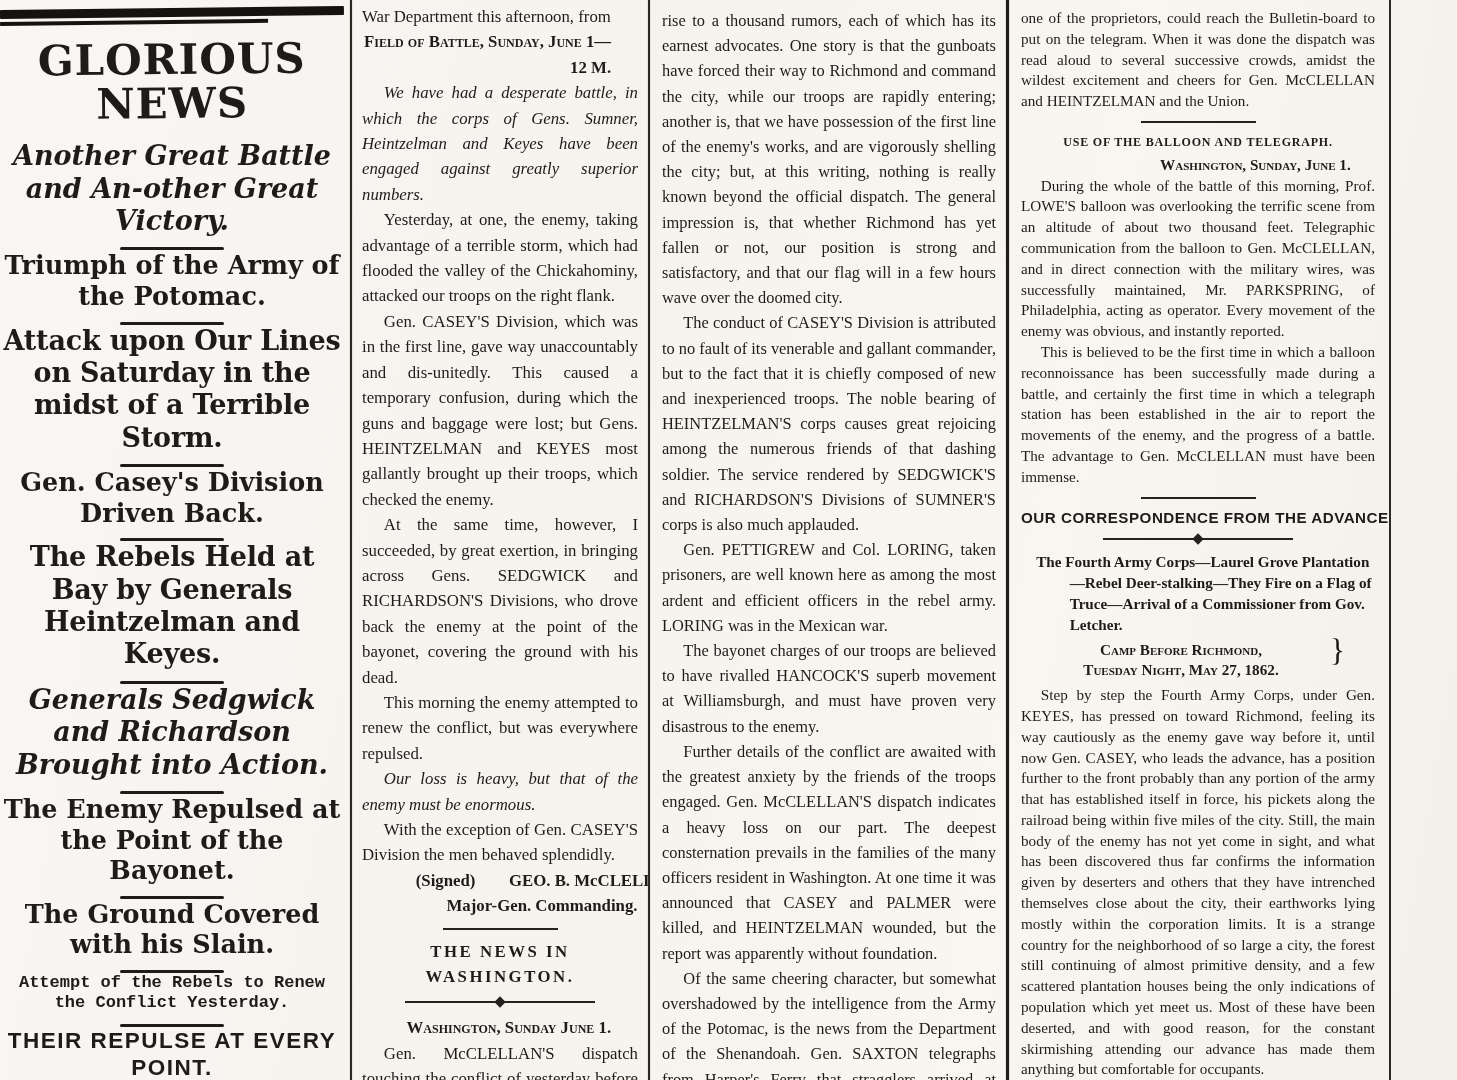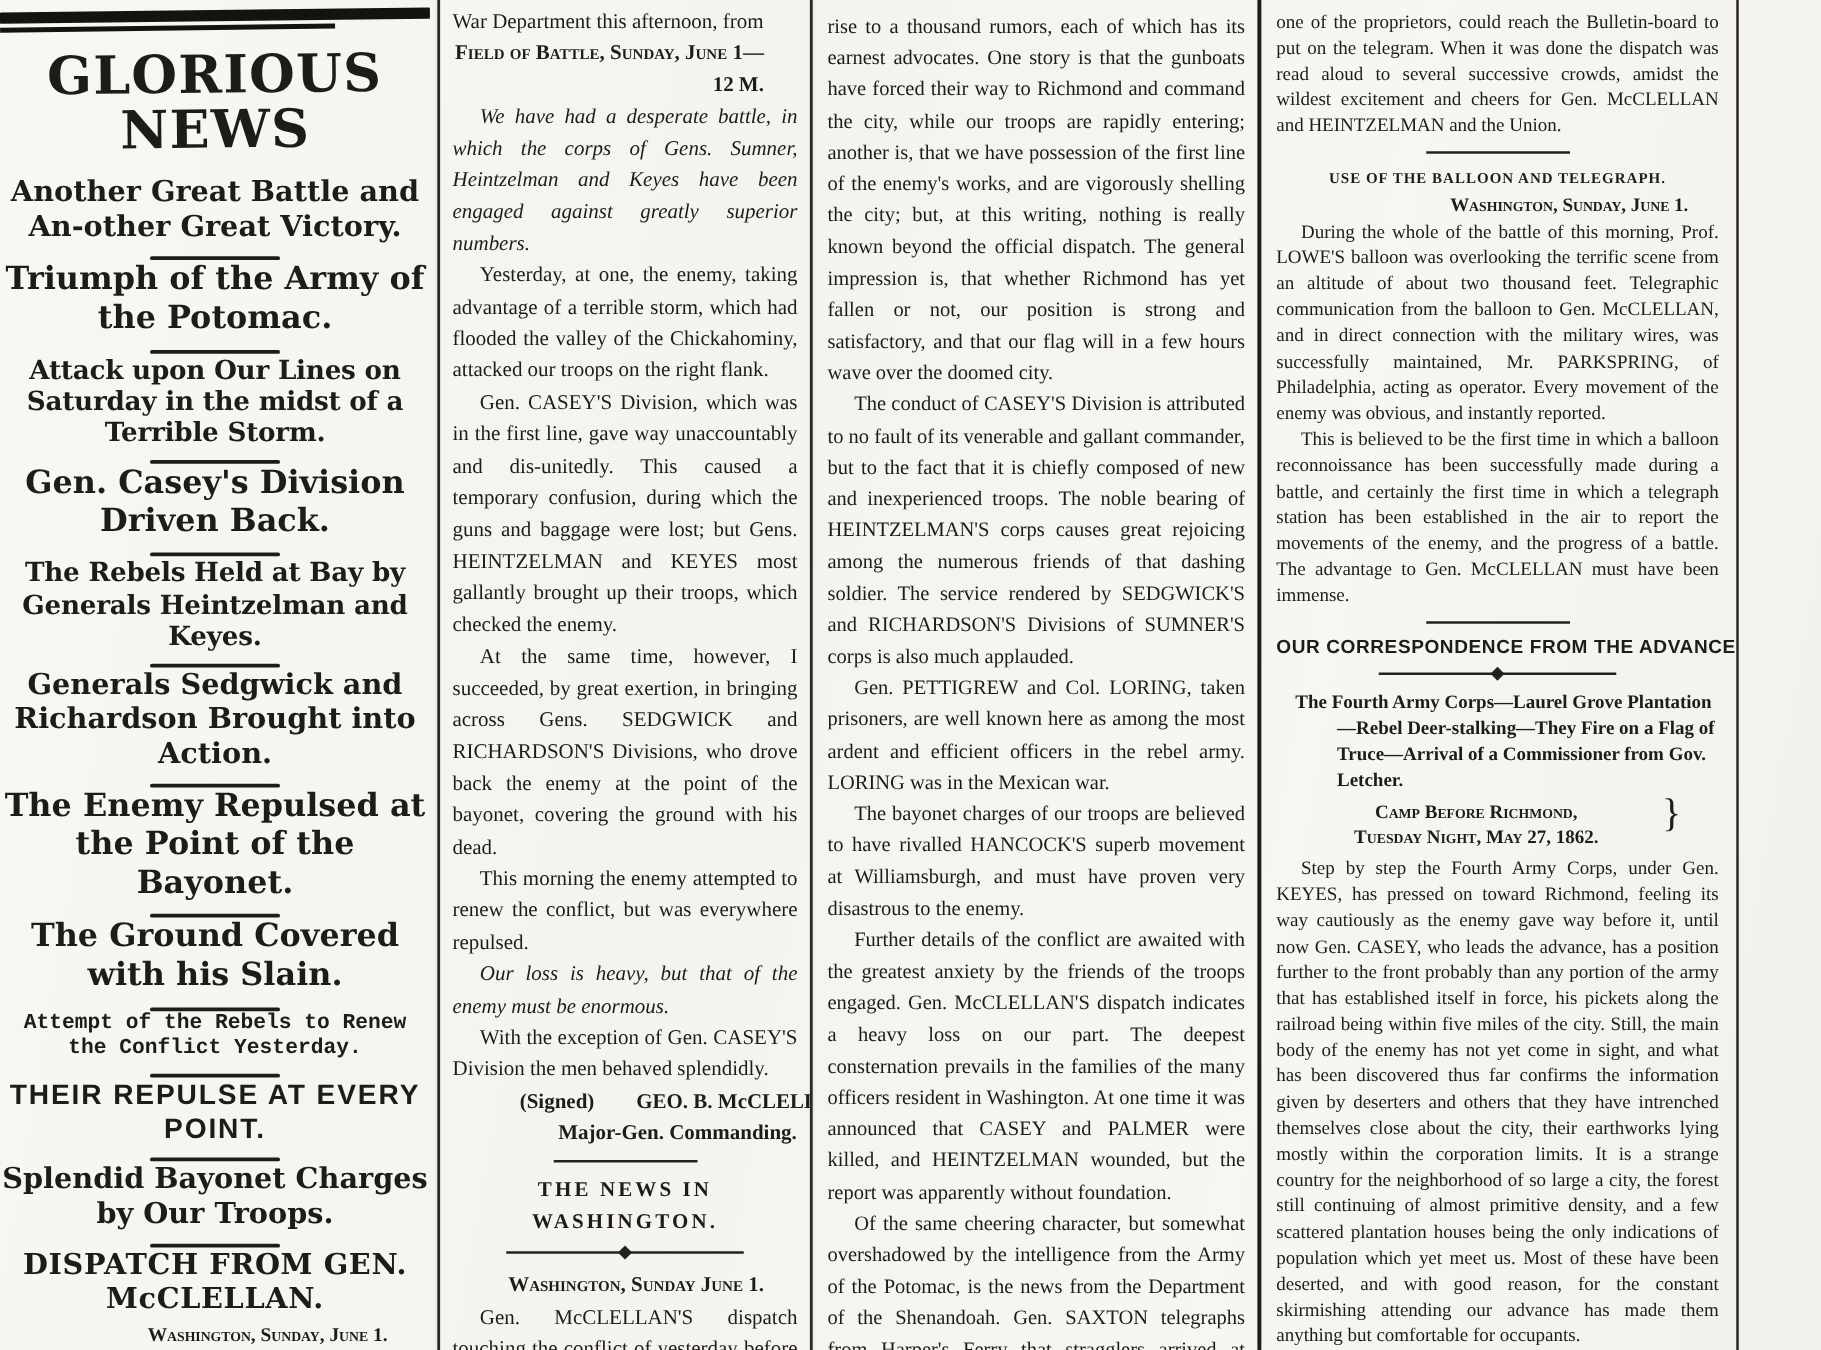--- a/index.html
+++ b/index.html
@@ -29,22 +29,22 @@
     transform:rotate(-0.6deg);
     margin-top:8px;
   }
   .masthead-rule{width:105px;height:4px;background:#1e1c19;margin:14px auto 0;border-radius:2px;}
   .hl-list{display:flex;flex-direction:column;}
   .t-hl{
     font-family:"DejaVu Serif", serif;font-weight:700;
     text-align:center;line-height:1.2;margin:11px 2px 0;
   }
   .t-hl::after{content:"";display:block;width:104px;height:3px;background:#1e1c19;margin:10px auto 0;border-radius:2px;}
-  .s-sm{font-size:21px;letter-spacing:-0.2px;}
-  .s-md{font-size:23px;}
+  .s-sm{font-size:27px;letter-spacing:-0.2px;}
+  .s-md{font-size:27px;font-style:italic;}
   .s-lg{font-size:25.5px;}
   .s-light{font-size:17px;font-family:Liberation Mono, monospace;}
   .s-gothic{font-family:"Liberation Sans", sans-serif;font-size:22.5px;letter-spacing:1.5px;}
   .dispatch-wrap{margin-top:auto;padding-bottom:2px;}
   .dispatch-header{font-weight:700;font-size:23px;text-align:center;letter-spacing:0.5px;font-family:"DejaVu Serif",serif;}
   .dispatch-dateline{text-align:right;padding-right:34px;font-size:15.5px;font-variant:small-caps;margin-top:8px;font-weight:600;}
 
   
   .blk{margin:0;}
   .t-body{text-indent:1.3em;text-align:justify;}

